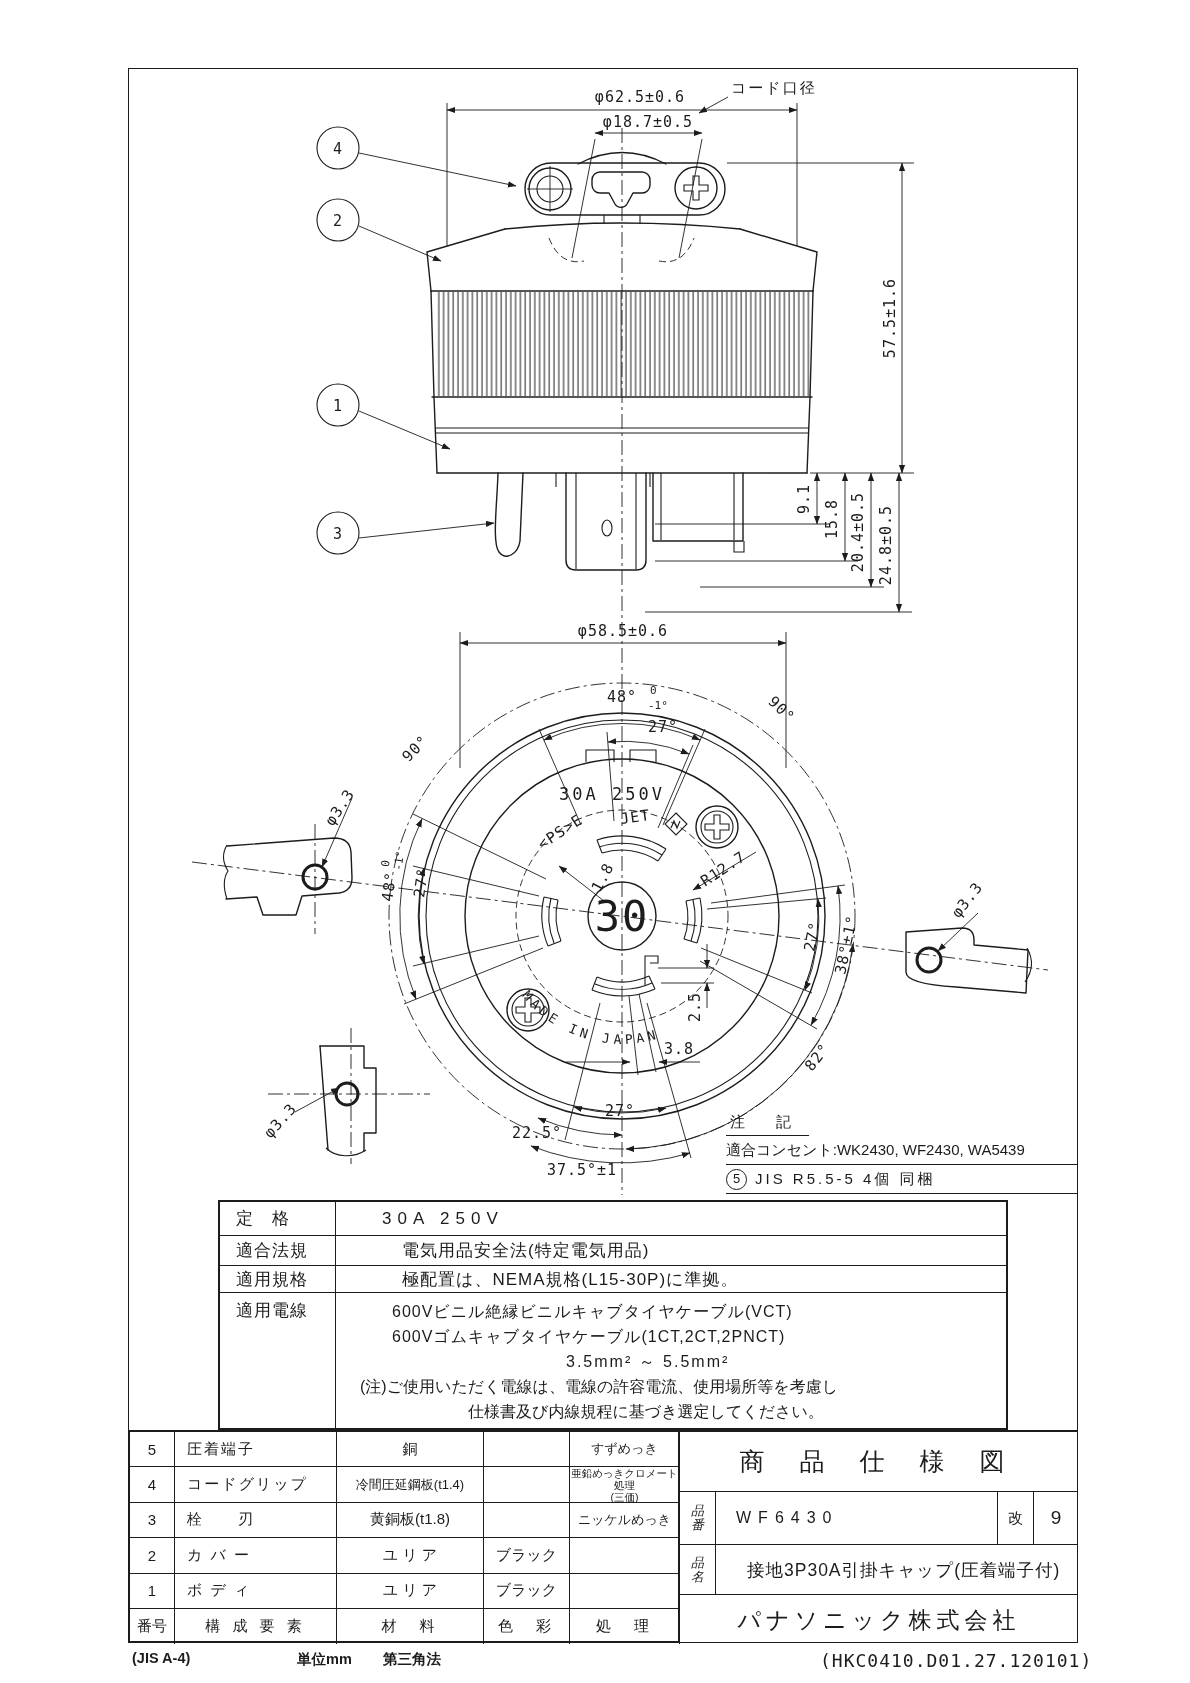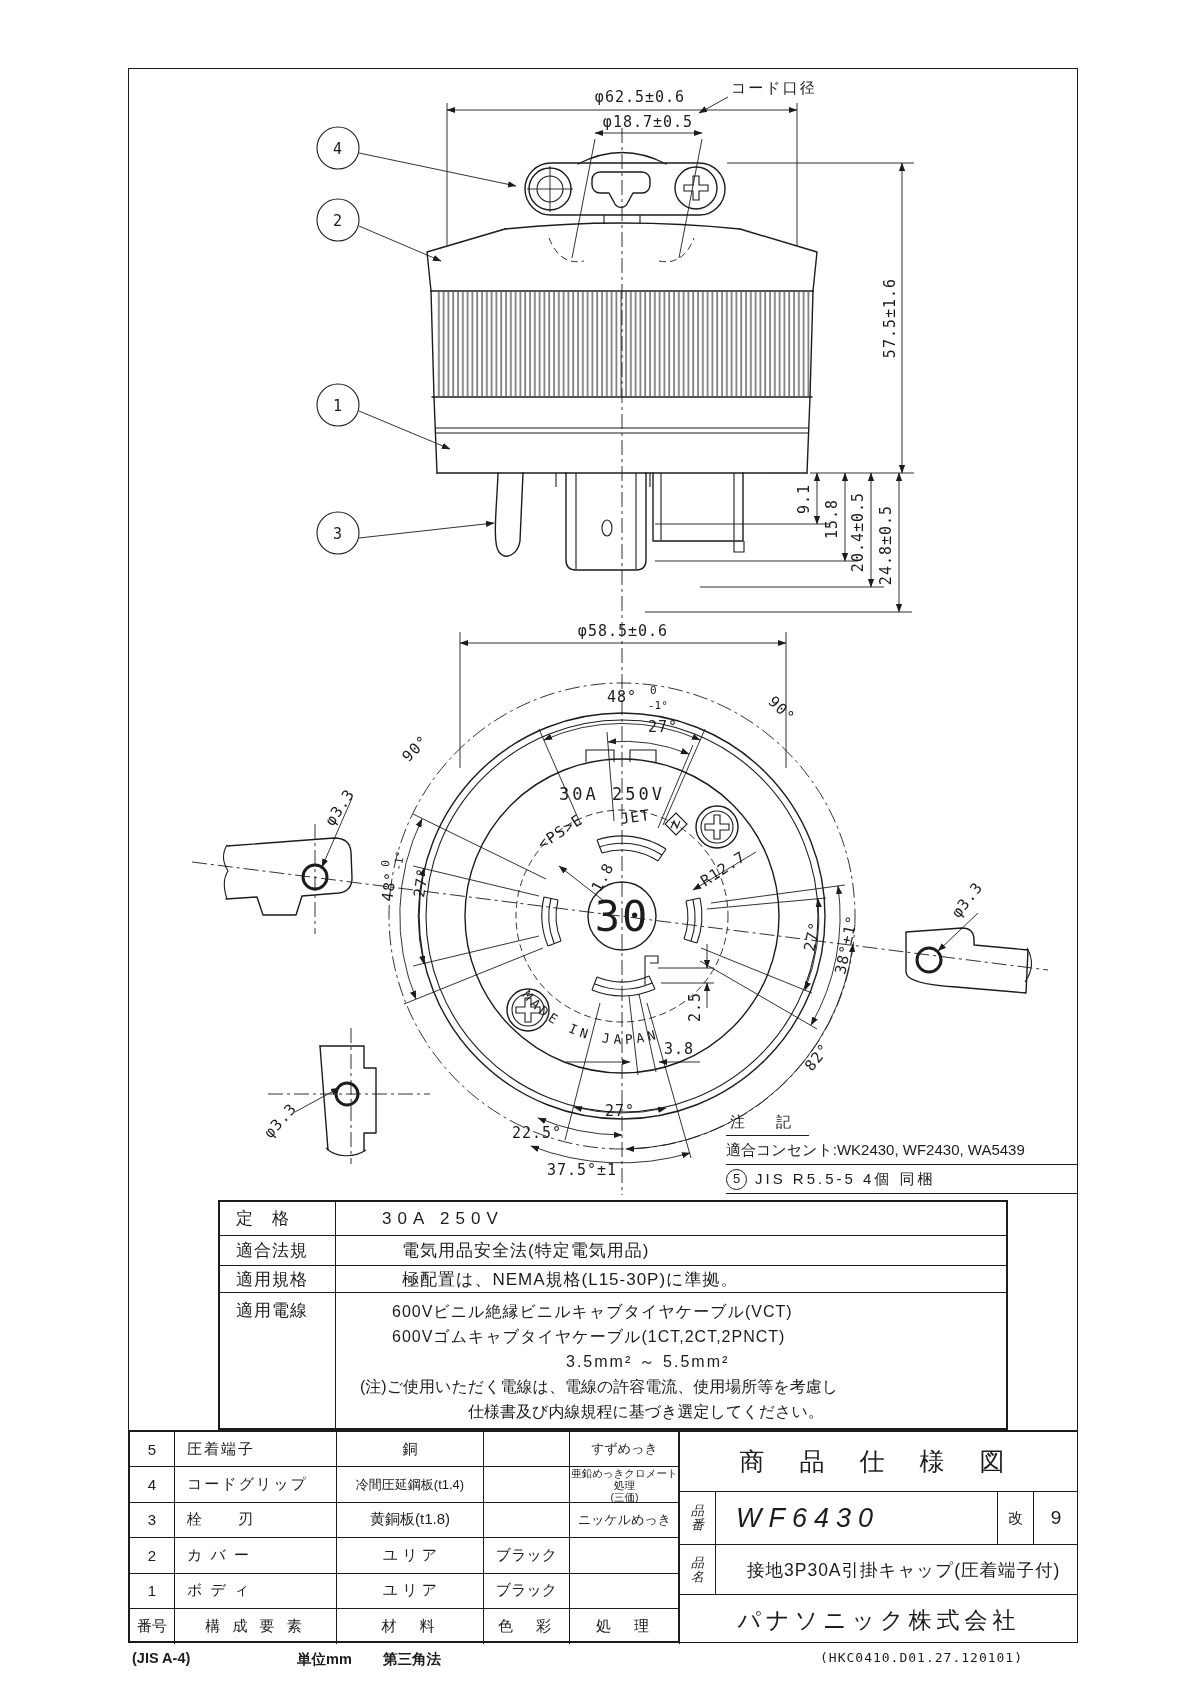--- a/index.html
+++ b/index.html
@@ -55,30 +55,30 @@
   .parts .hdr {letter-spacing:4px;}
   
   .tblock {position:absolute; left:678px; top:1430px; width:400px; height:213px; box-sizing:border-box;
            border-top:2px solid #1c1c1c; border-left:2px solid #1c1c1c;}
   .tblock .trow {box-sizing:border-box; border-bottom:1.4px solid #1c1c1c; display:flex; align-items:stretch;}
   .tblock .trow:last-child {border-bottom:none;}
   .tb-title {height:60px; align-items:center !important; justify-content:center; font-size:25px; letter-spacing:14px; display:flex;}
   .tb-pn {height:53px;} .tb-name {height:50px;gap:17px;} .tb-co {height:50px; align-items:center !important; justify-content:center; display:flex; font-size:23px; letter-spacing:5px;}
   .vlab {flex:0 0 36px; border-right:1.4px solid #1c1c1c; display:flex; align-items:center; justify-content:center; box-sizing:border-box;}
   .vlab span {width:1.1em; font-size:13px; line-height:14px; word-break:break-all; text-align:center; display:block;font-style:italic;}
-  .tb-pn .pnval {flex:1; display:flex; align-items:center; padding-left:20px; font-size:27px; letter-spacing:7px;font-style:italic;}
+  .tb-pn .pnval {flex:1; display:flex; align-items:center; padding-left:20px; font-size:16px; letter-spacing:7px;}
   .tb-pn .revlab {flex:0 0 35px; border-left:1.4px solid #1c1c1c; border-right:1.4px solid #1c1c1c;
                   display:flex; align-items:center; justify-content:center; font-size:15px;}
   .tb-pn .revval {flex:0 0 44px; display:flex; align-items:center; justify-content:center; font-size:19px;}
   .tb-name .nmval {flex:1; display:flex; align-items:center; padding-left:14px; font-size:17.5px; letter-spacing:1px;}
   
   .footer {position:absolute; left:0; top:1650px; width:1190px; height:24px; font-size:14.5px; font-weight:bold;}
   .footer span {position:absolute; white-space:nowrap;}
   .f1 {left:132px;} .f2 {left:297px;text-align:center;} .f3 {left:383px;}
-  .f4 {left:820px; font-weight:normal; font-size:13px; letter-spacing:1px; font-family:"DejaVu Sans Mono","Liberation Mono",monospace;}
+  .f4 {left:820px; font-weight:normal; font-size:18px; letter-spacing:1px; font-family:"DejaVu Sans Mono","Liberation Mono",monospace;}
 </style>
 </head>
 <body>
 
 <div class="page">
   <div class="frame"></div>
 
   <svg class="draw" width="1190" height="1683" viewBox="0 0 1190 1683">
     <defs>
       <marker id="a" viewBox="0 0 10 10" refX="9" refY="5" markerWidth="10" markerHeight="10" orient="auto-start-reverse">

